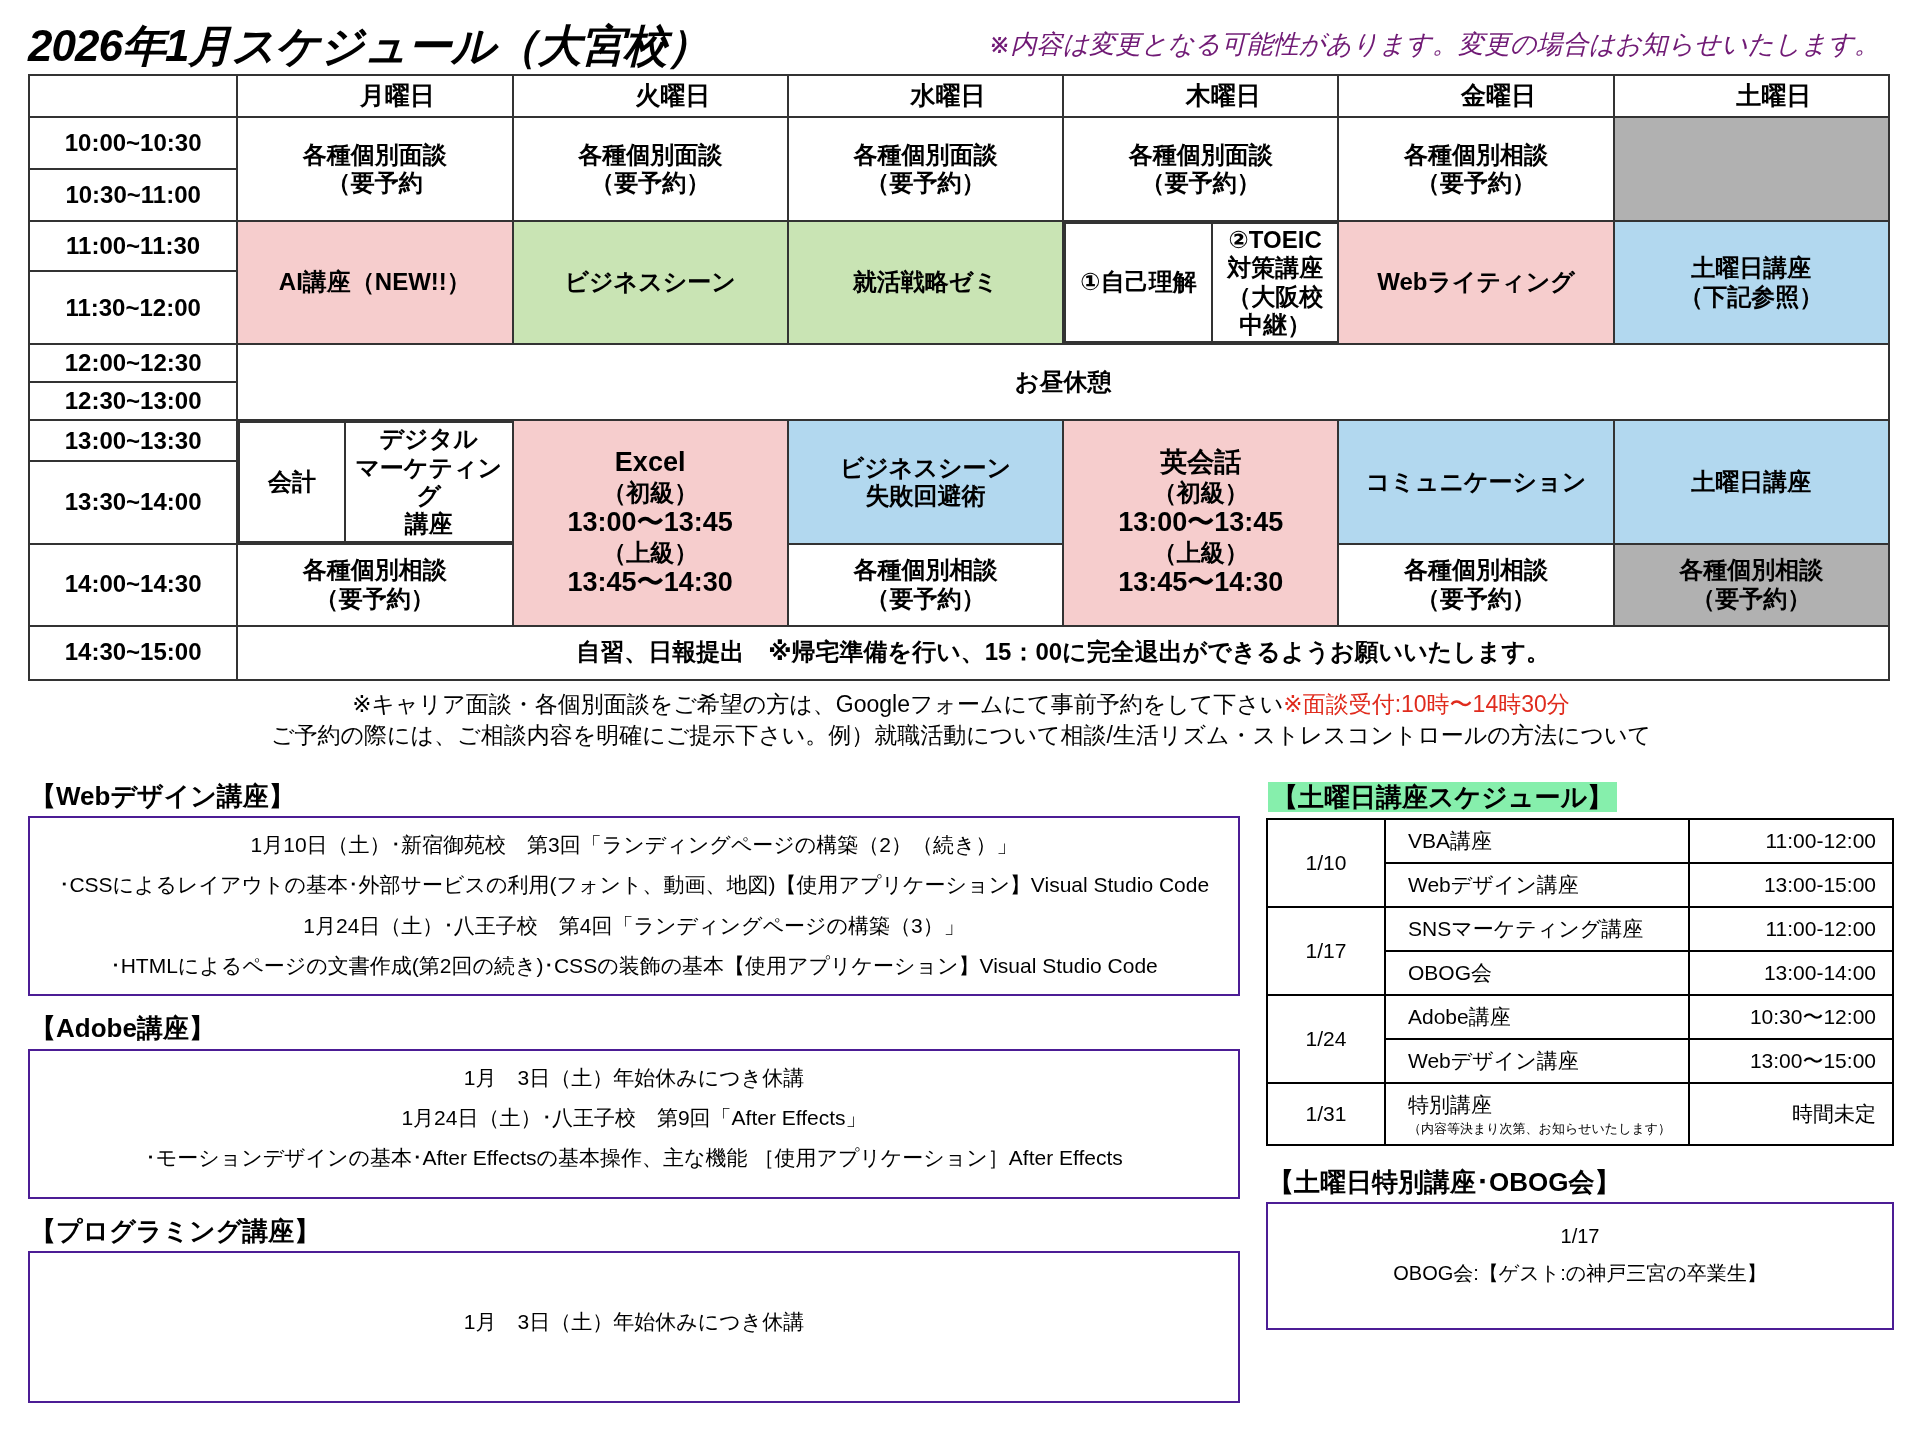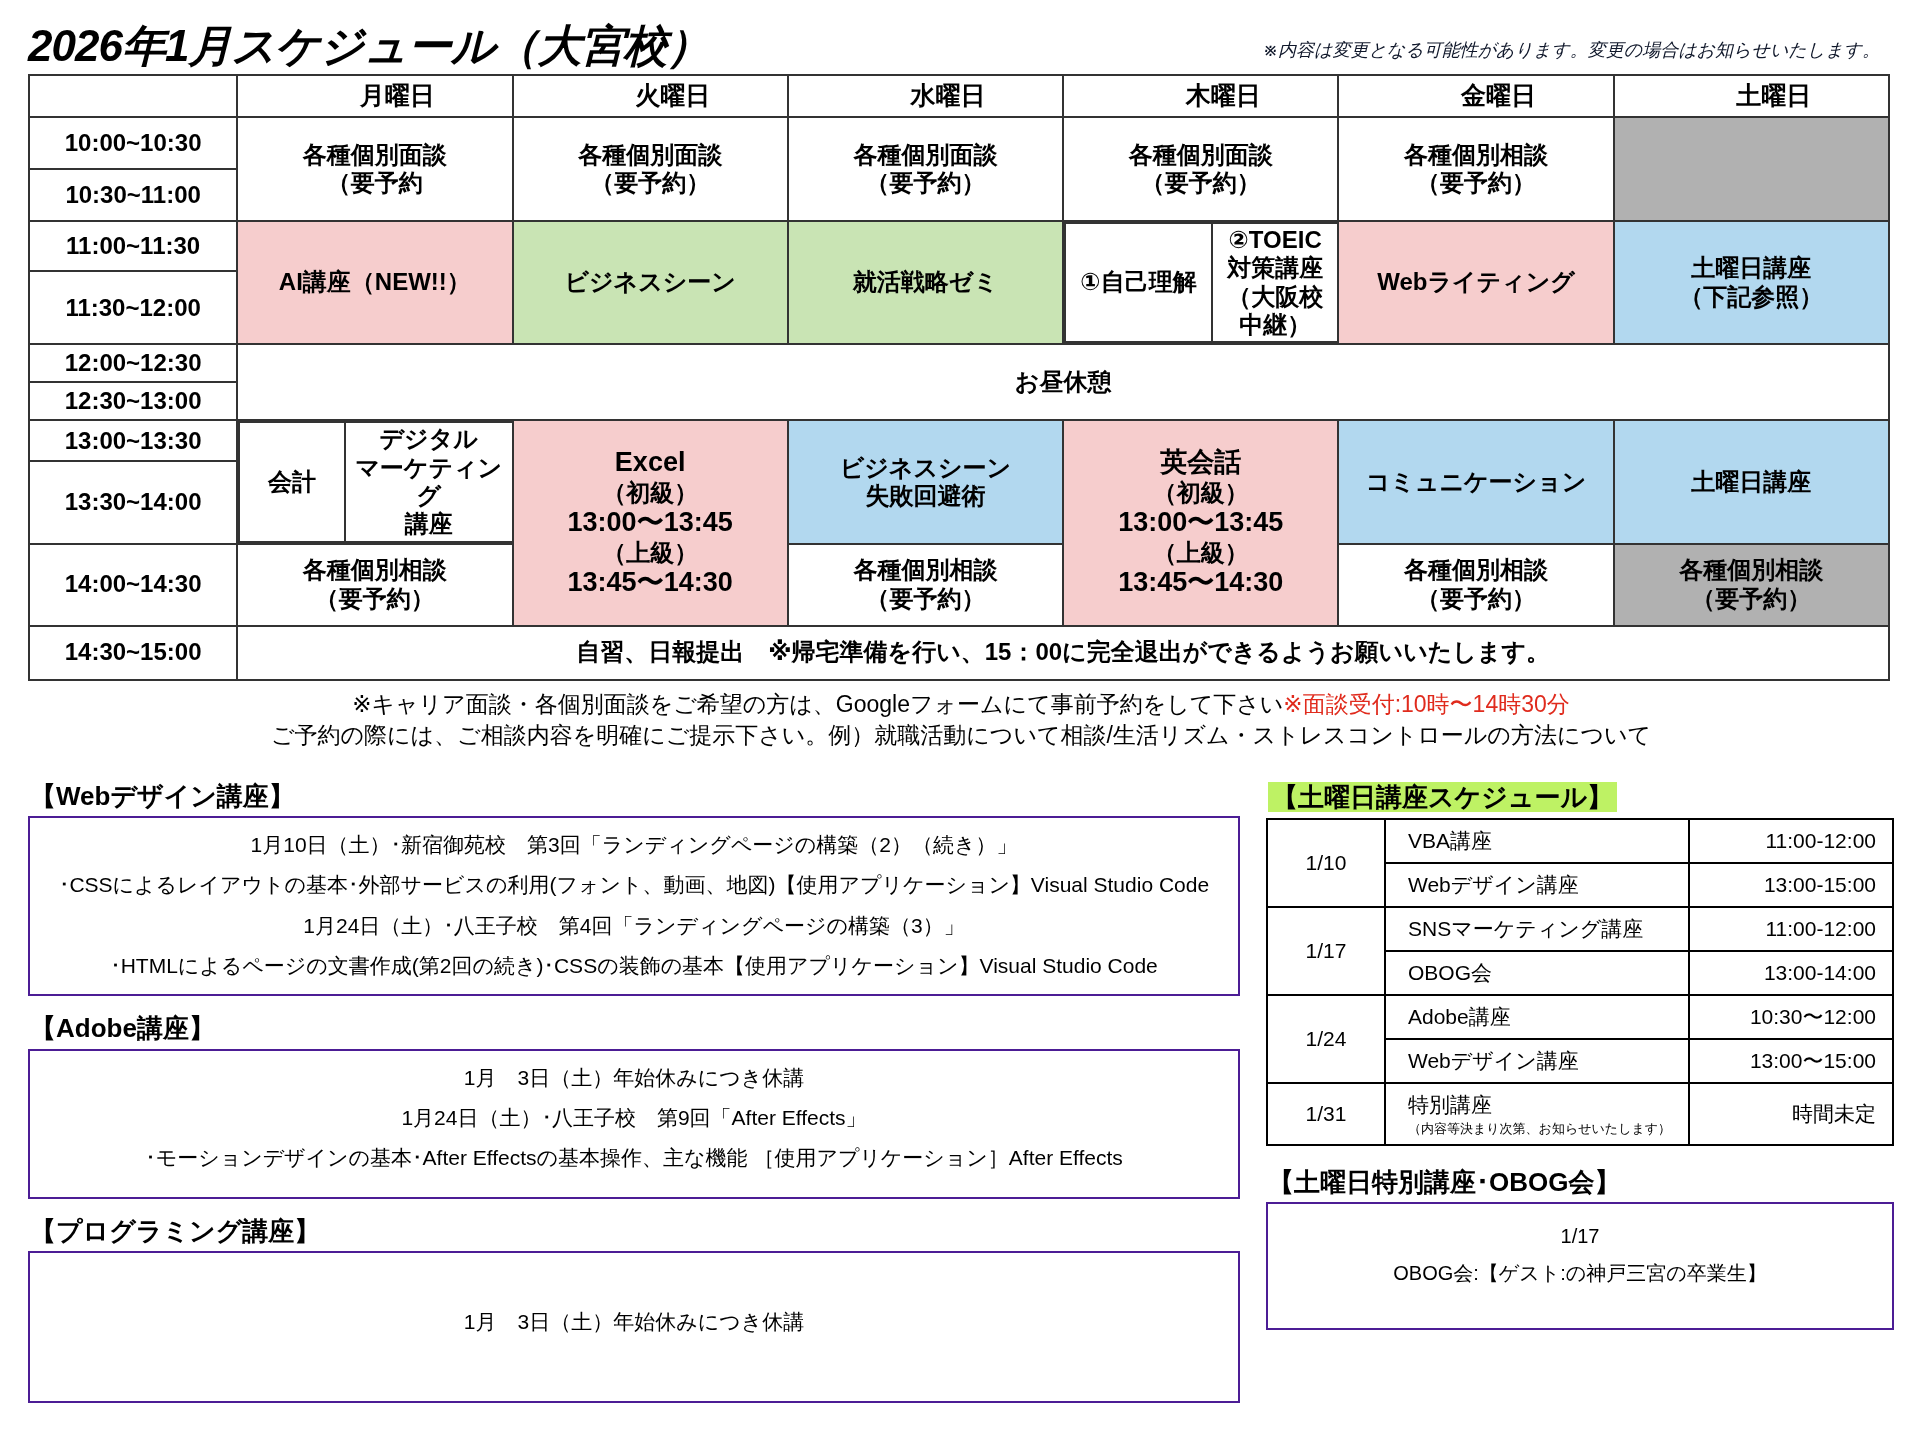--- a/index.html
+++ b/index.html
@@ -33,22 +33,22 @@
     font-style: italic;
   }
   .doc-title {
     font-size: 44px;
     font-weight: bold;
     letter-spacing: -1px;
     line-height: 1;
     white-space: nowrap;
   }
   .notice-red {
-    color: #0f172a;
-    font-size: 18px;
+    color: #701a75;
+    font-size: 26px;
     white-space: nowrap;
     padding-bottom: 6px;
   }
 
   
   table.sched {
     border-collapse: collapse;
     width: 1862px;
     margin-top: 6px;
     table-layout: fixed;
@@ -125,21 +125,21 @@
   .lower-left  { width: 1222px; }
   .lower-right { width: 628px; }
 
   .sec-head {
     font-size: 26px;
     font-weight: bold;
     margin: 6px 0 6px 2px;
     line-height: 1.1;
   }
   .sec-head.hl {
-    background: #bef264;
+    background: #86efac;
     display: inline-block;
     padding: 1px 4px;
   }
   .box {
     border: 2px solid #4c1d95;
     box-sizing: border-box;
     padding: 14px 18px;
     text-align: center;
   }
   .box p {

